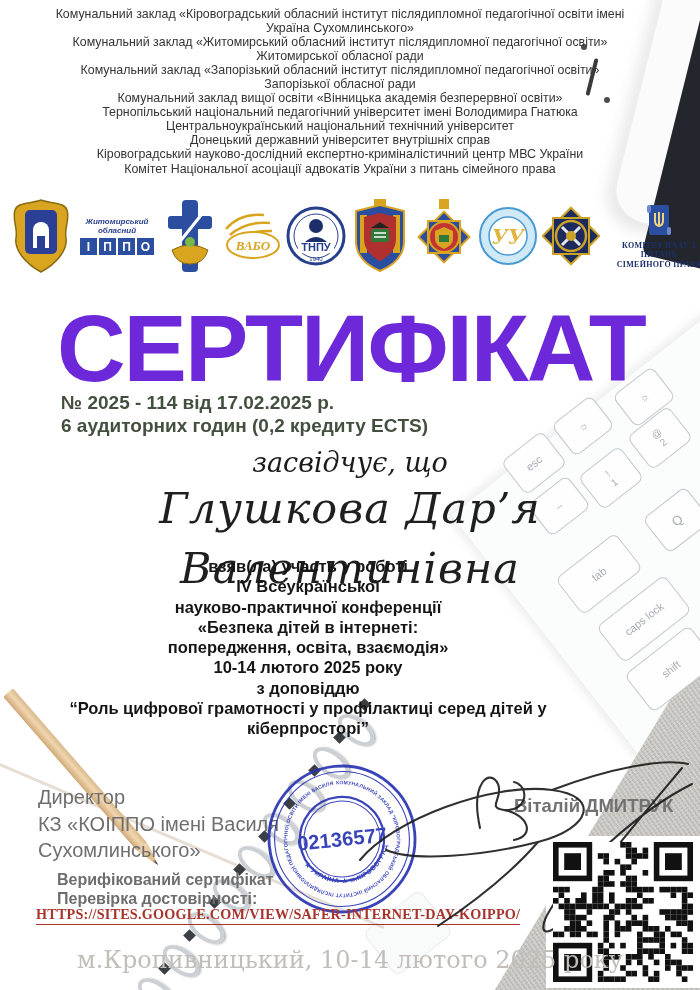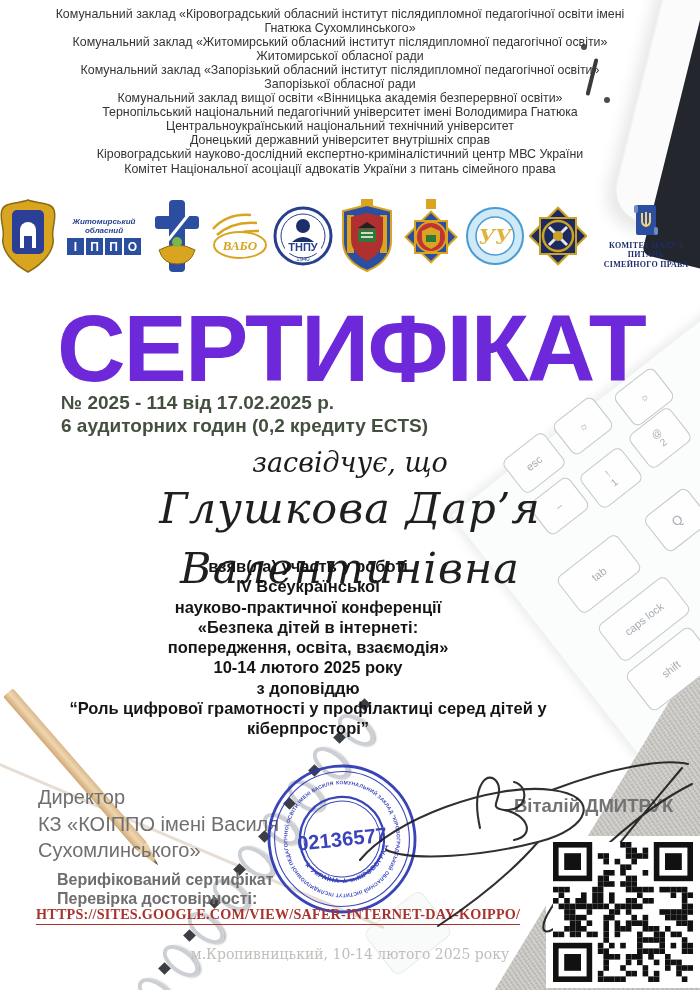--- a/index.html
+++ b/index.html
@@ -45,40 +45,40 @@
 
   .coil{position:absolute;z-index:2;width:16px;height:34px;border:4px solid #ccd0d4;
         border-radius:50%;transform:rotate(-52deg);
         box-shadow:1px 2px 2px rgba(110,112,118,.45);}
   .hole{position:absolute;z-index:2;width:9px;height:9px;background:#3b3f44;transform:rotate(45deg);}
 
   
   .txt{position:absolute;z-index:4;}
   .hdr{left:0;top:7px;width:680px;text-align:center;color:#343434;
        font-size:12.4px;line-height:14.05px;}
-  .logos{left:0;top:197px;width:700px;display:flex;justify-content:center;
-         align-items:center;gap:4px;padding:0 22px;box-sizing:border-box;z-index:3;}
+  .logos{left:0;top:197px;width:700px;display:flex;justify-content:flex-start;
+         align-items:center;gap:4px;padding:0 12px;box-sizing:border-box;z-index:3;}
   .logo{flex:0 0 auto;display:flex;flex-direction:column;align-items:center;}
 
   .title{left:57px;top:301px;font-size:95px;line-height:95px;font-weight:bold;
          letter-spacing:-2px;color:#6d28d9;font-family:"Liberation Sans",sans-serif;}
   .meta{left:61px;top:392px;font-size:19px;line-height:22.5px;font-weight:bold;color:#44503f;}
   .certifies{left:0;top:447px;width:700px;text-align:center;font-size:27px;
              font-style:italic;color:#1b1b1b;font-family:"DejaVu Serif",serif;}
   .pname{left:0;top:478px;width:700px;text-align:center;font-size:43px;line-height:60px;
          font-style:italic;color:#1f1f1f;font-family:"DejaVu Serif",serif;letter-spacing:1px;}
   .conf{left:0;top:556px;width:616px;text-align:center;font-size:16.5px;line-height:20.3px;
         font-weight:bold;color:#151515;}
   .director{left:38px;top:784px;font-size:20px;line-height:26.5px;font-weight:normal;color:#6f6f6f;}
   .verify{left:37px;top:871px;font-size:16px;line-height:18.5px;font-weight:bold;color:#6e6e6e;margin-left:20px;}
   .url{left:36px;top:906px;font-size:14.2px;font-weight:bold;color:#a8332c;
        font-family:"Liberation Serif",serif;letter-spacing:.2px;
        border-bottom:1.5px solid #a8332c;padding-bottom:1px;z-index:6;}
   .signer{left:514px;top:795px;font-size:18.5px;font-weight:bold;color:#727272;z-index:5;}
-  .footer{left:0;top:946px;width:700px;text-align:center;font-size:14px;color:#c1beba;
+  .footer{left:0;top:946px;width:700px;text-align:center;font-size:24px;color:#c1beba;
           font-family:"DejaVu Serif",serif;z-index:7;}
 
   .stamp-wrap{position:absolute;left:266px;top:763px;width:152px;height:152px;
               z-index:5;opacity:.92;transform:rotate(-6deg);}
   .sig-wrap{position:absolute;left:352px;top:742px;width:348px;height:200px;z-index:6;}
 
   .qr-back{position:absolute;left:546px;top:836px;width:154px;height:152px;background:#fff;z-index:5;}
   .qr{position:absolute;left:553px;top:842px;width:140px;height:140px;z-index:6;}
 
   
@@ -136,21 +136,21 @@
   <div class="hole" style="left:310px;top:766px;"></div>
   <div class="hole" style="left:285px;top:799px;"></div>
   <div class="hole" style="left:260px;top:832px;"></div>
   <div class="hole" style="left:235px;top:865px;"></div>
   <div class="hole" style="left:210px;top:898px;"></div>
   <div class="hole" style="left:185px;top:931px;"></div>
   <div class="hole" style="left:160px;top:964px;"></div>
 
   <div class="txt hdr">
     <div>Комунальний заклад «Кіровоградський обласний інститут післядипломної педагогічної освіти імені</div>
-    <div>Гнатюка Сухомлинського»</div>
+    <div>Україна Сухомлинського»</div>
     <div>Комунальний заклад «Житомирський обласний інститут післядипломної педагогічної освіти»</div>
     <div>Житомирської обласної ради</div>
     <div>Комунальний заклад «Запорізький обласний інститут післядипломної педагогічної освіти»</div>
     <div>Запорізької обласної ради</div>
     <div>Комунальний заклад вищої освіти «Вінницька академія безперервної освіти»</div>
     <div>Тернопільський національний педагогічний університет імені Володимира Гнатюка</div>
     <div>Центральноукраїнський національний технічний університет</div>
     <div>Донецький державний університет внутрішніх справ</div>
     <div>Кіровоградський науково-дослідний експертно-криміналістичний центр МВС України</div>
     <div>Комітет Національної асоціації адвокатів України з питань сімейного права</div>

